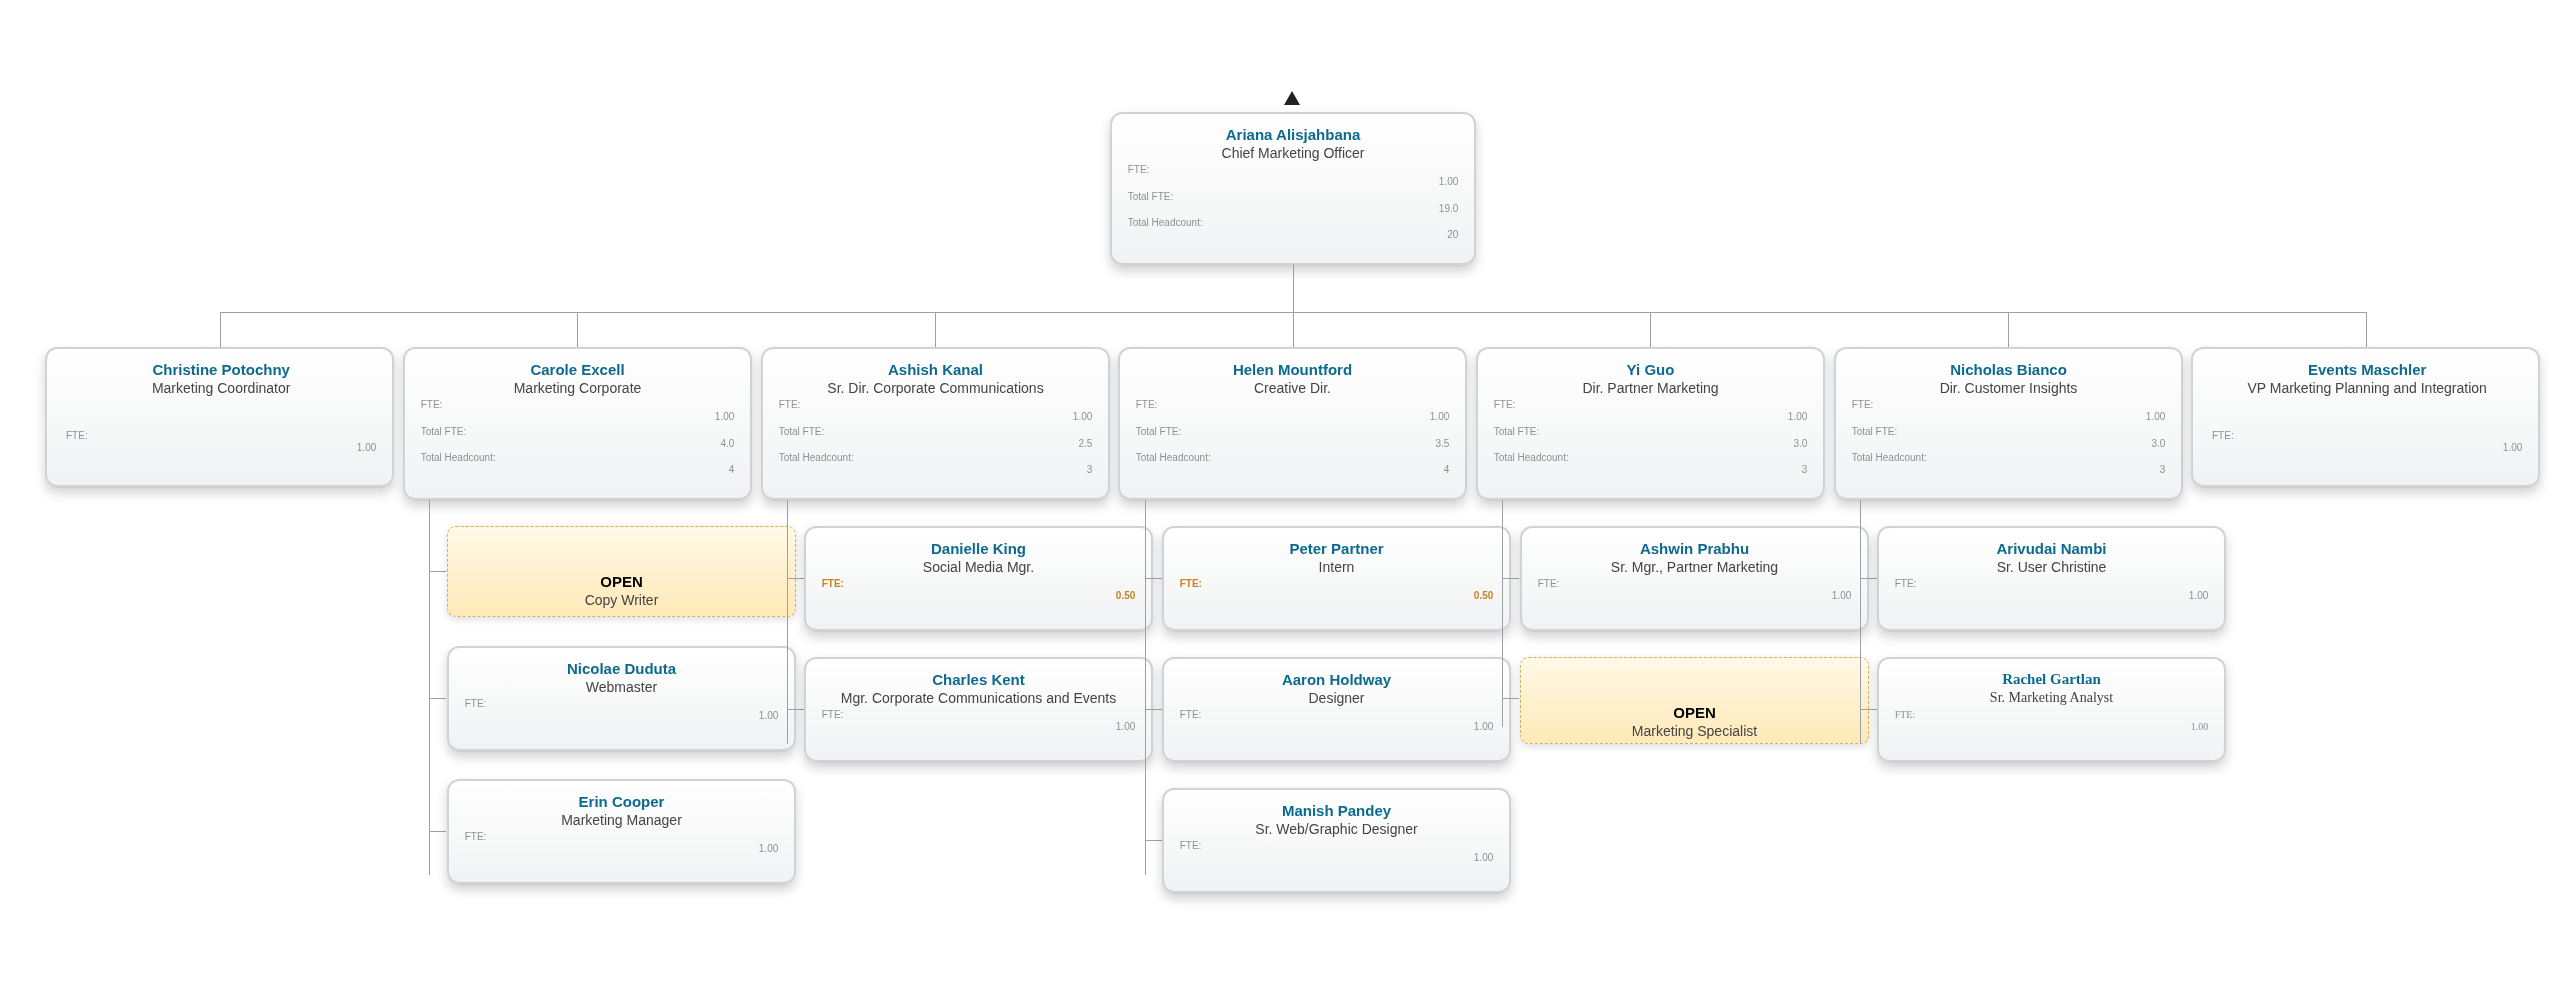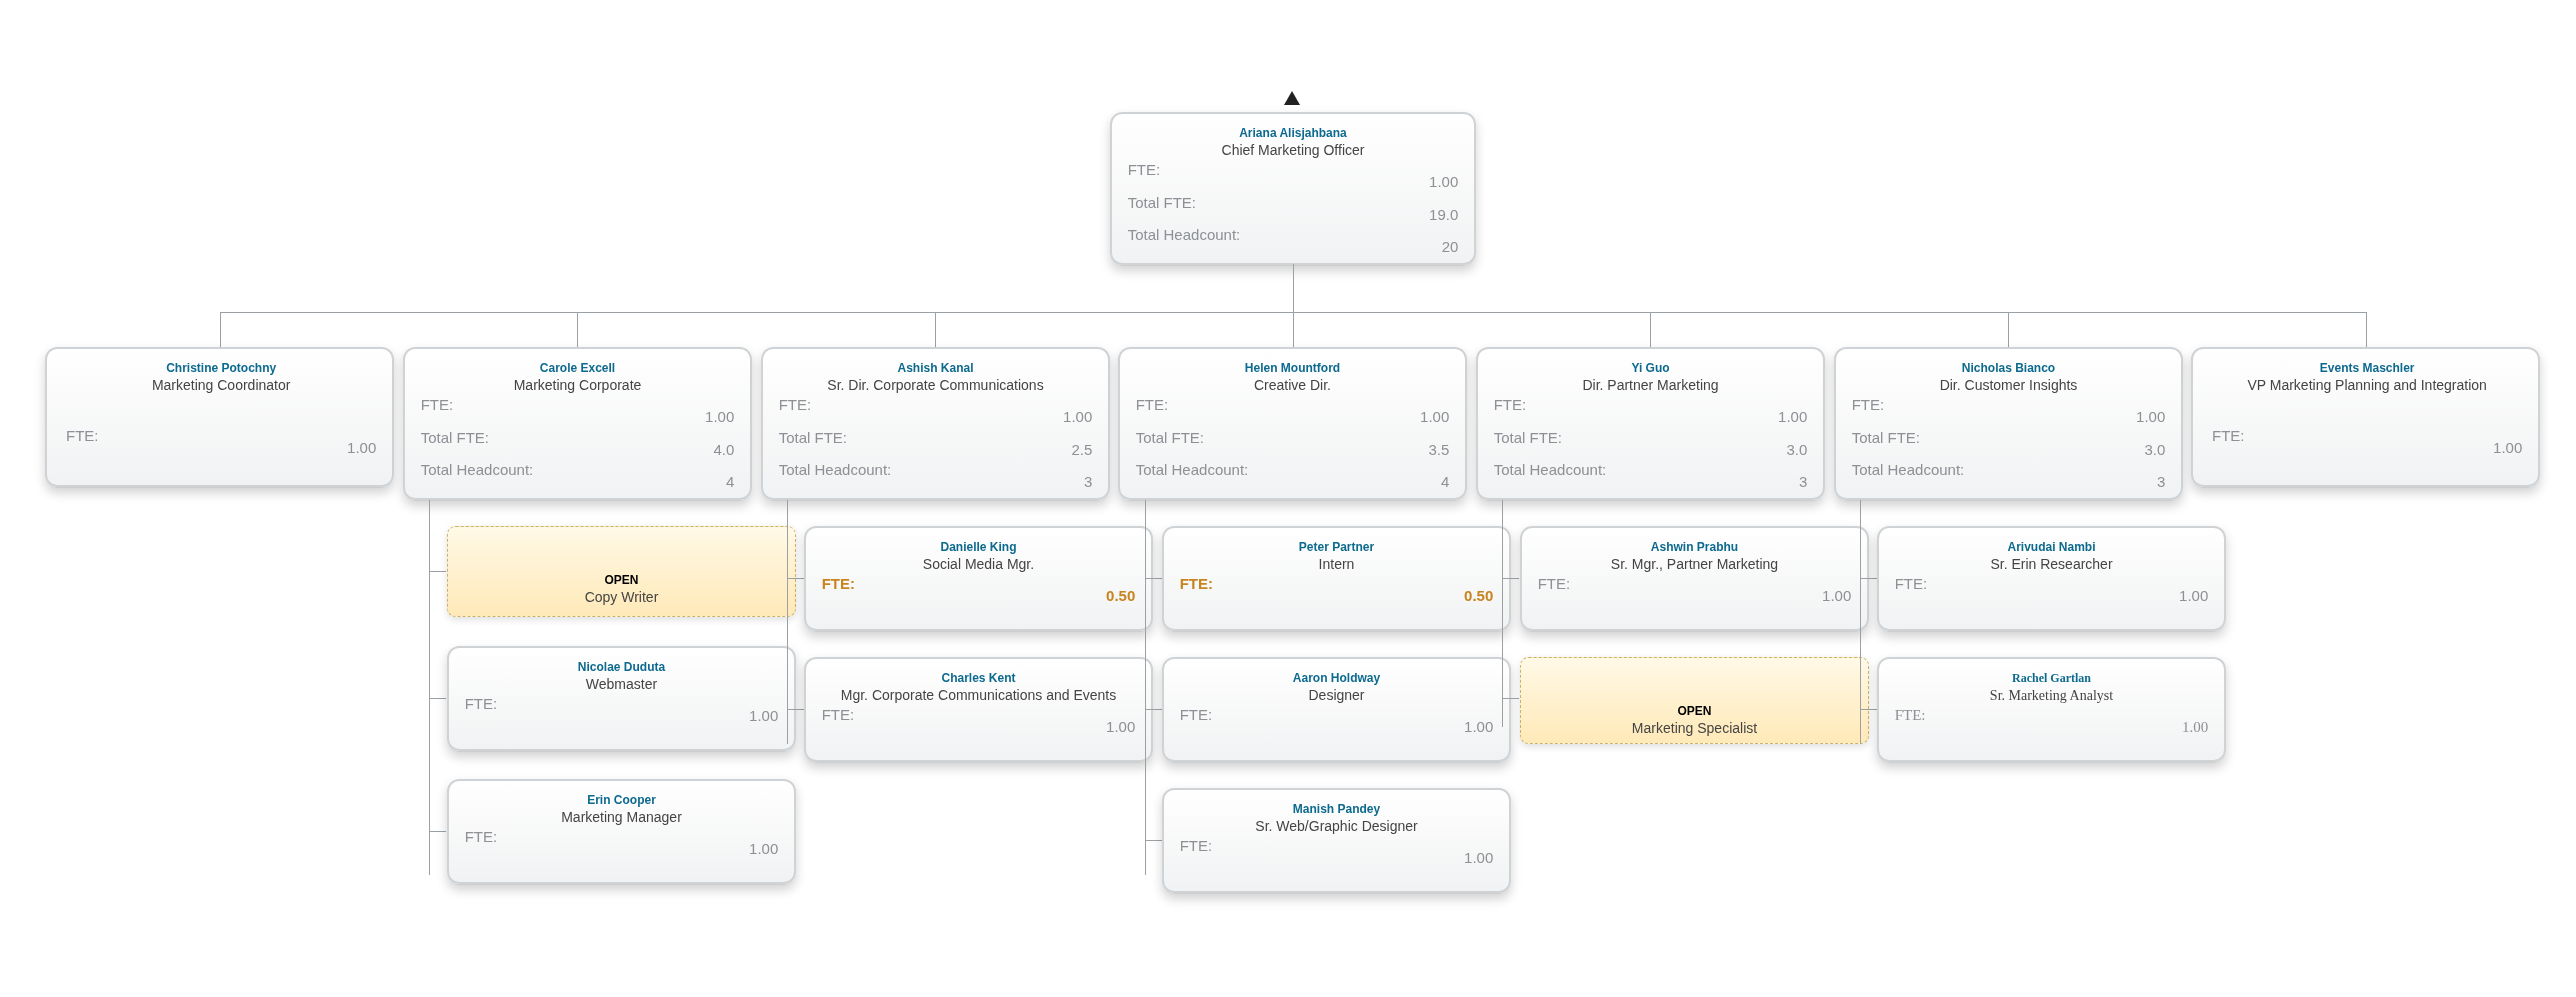--- a/index.html
+++ b/index.html
@@ -9,23 +9,23 @@
   .hline,.vline{position:absolute;background:#9aa0a3;}
   .hline{height:0.9px;}
   .vline{width:0.9px;}
   
   .arrow-up{position:absolute;width:0;height:0;border-left:8.7px solid transparent;border-right:8.7px solid transparent;border-bottom:14px solid #222;}
   
   .node{position:absolute;width:349px;box-sizing:border-box;border-radius:12.2px;padding:12.2px 15.7px 10.5px 15.7px;
         background:linear-gradient(#ffffff 0%,#f1f2f3 100%);
         box-shadow:0 5.2px 10.5px rgba(0,0,0,0.18),0 0.9px 0 rgba(0,0,0,0.05);
         border:2.6px double #cfd3d6;overflow:hidden;}
-  .node .name{font-weight:bold;color:#0d6a8f;text-align:center;font-size:12px;}
+  .node .name{font-weight:bold;color:#0d6a8f;text-align:center;font-size:15px;}
   .node .title{color:#444;text-align:center;font-size:14px;margin-top:1.7px;}
-  .node .kv{display:flex;justify-content:space-between;color:#8d9094;font-size:15px;margin-top:3.5px;}
+  .node .kv{display:flex;justify-content:space-between;color:#8d9094;font-size:10px;margin-top:3.5px;}
   .node .kv .k{white-space:nowrap;}
   .node .kv .v{white-space:nowrap;margin-top:12px;}
   .node.short{height:106px;padding-left:19px;}
   .node.mgr{height:153px;}
   
   .node.open{background:linear-gradient(#fff9e6 0%,#ffe9b8 100%);border:1.7px dashed #c9b36a;border-radius:8.7px;box-shadow:0 2.6px 7px rgba(0,0,0,0.12);}
   .node.open .name{color:#000;font-weight:bold;margin-top:34px;}
   
   .kv.highlight .k,.kv.highlight .v{color:#c8841f;font-weight:bold;}
   
@@ -258,21 +258,21 @@
   <div class="hline" style="left:1502px;top:698px;width:17.4px;"></div>
   <div class="node open" style="left:1520px;top:657px;height:87px;">
     <div class="name">OPEN</div>
     <div class="title">Marketing Specialist</div>
   </div>
 
   <div class="vline" style="left:1860px;top:500px;height:244px;"></div>
   <div class="hline" style="left:1860px;top:578px;width:17.4px;"></div>
   <div class="node" style="left:1877px;top:526px;height:105px;">
     <div class="name">Arivudai Nambi</div>
-    <div class="title">Sr. Erin Researcher</div>
+    <div class="title">Sr. User Christine</div>
     <div class="kv">
         <span class="k">FTE:</span>
         <span class="v">1.00</span>
       </div>
   </div>
   <div class="hline" style="left:1860px;top:709px;width:17.4px;"></div>
   <div class="node" style="left:1877px;top:657px;height:105px;font-family:Liberation Serif, serif;">
     <div class="name">Rachel Gartlan</div>
     <div class="title">Sr. Marketing Analyst</div>
     <div class="kv">

